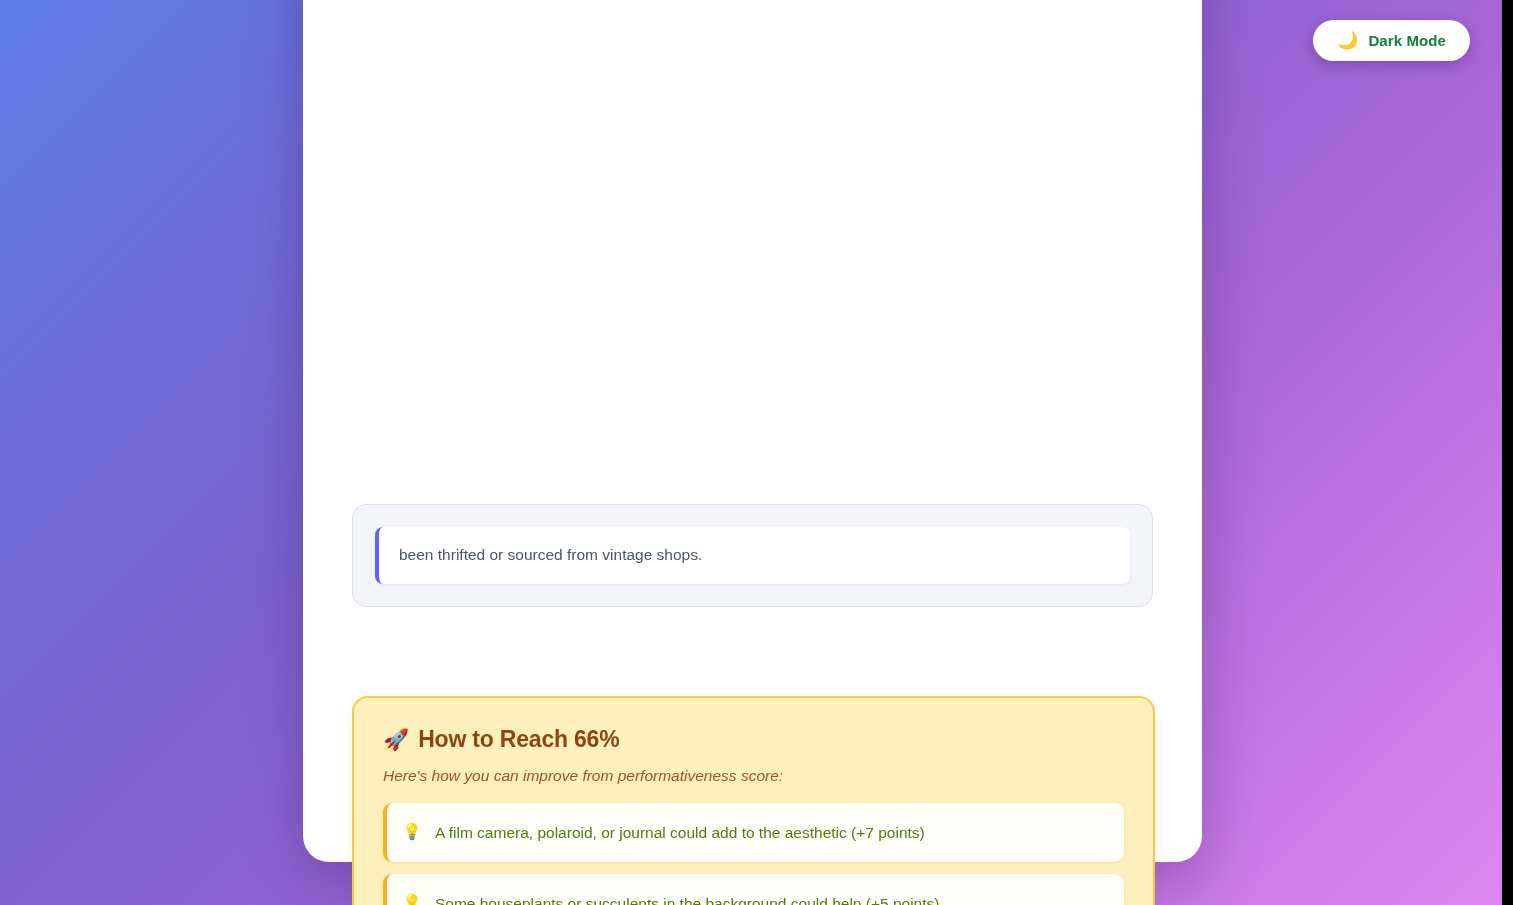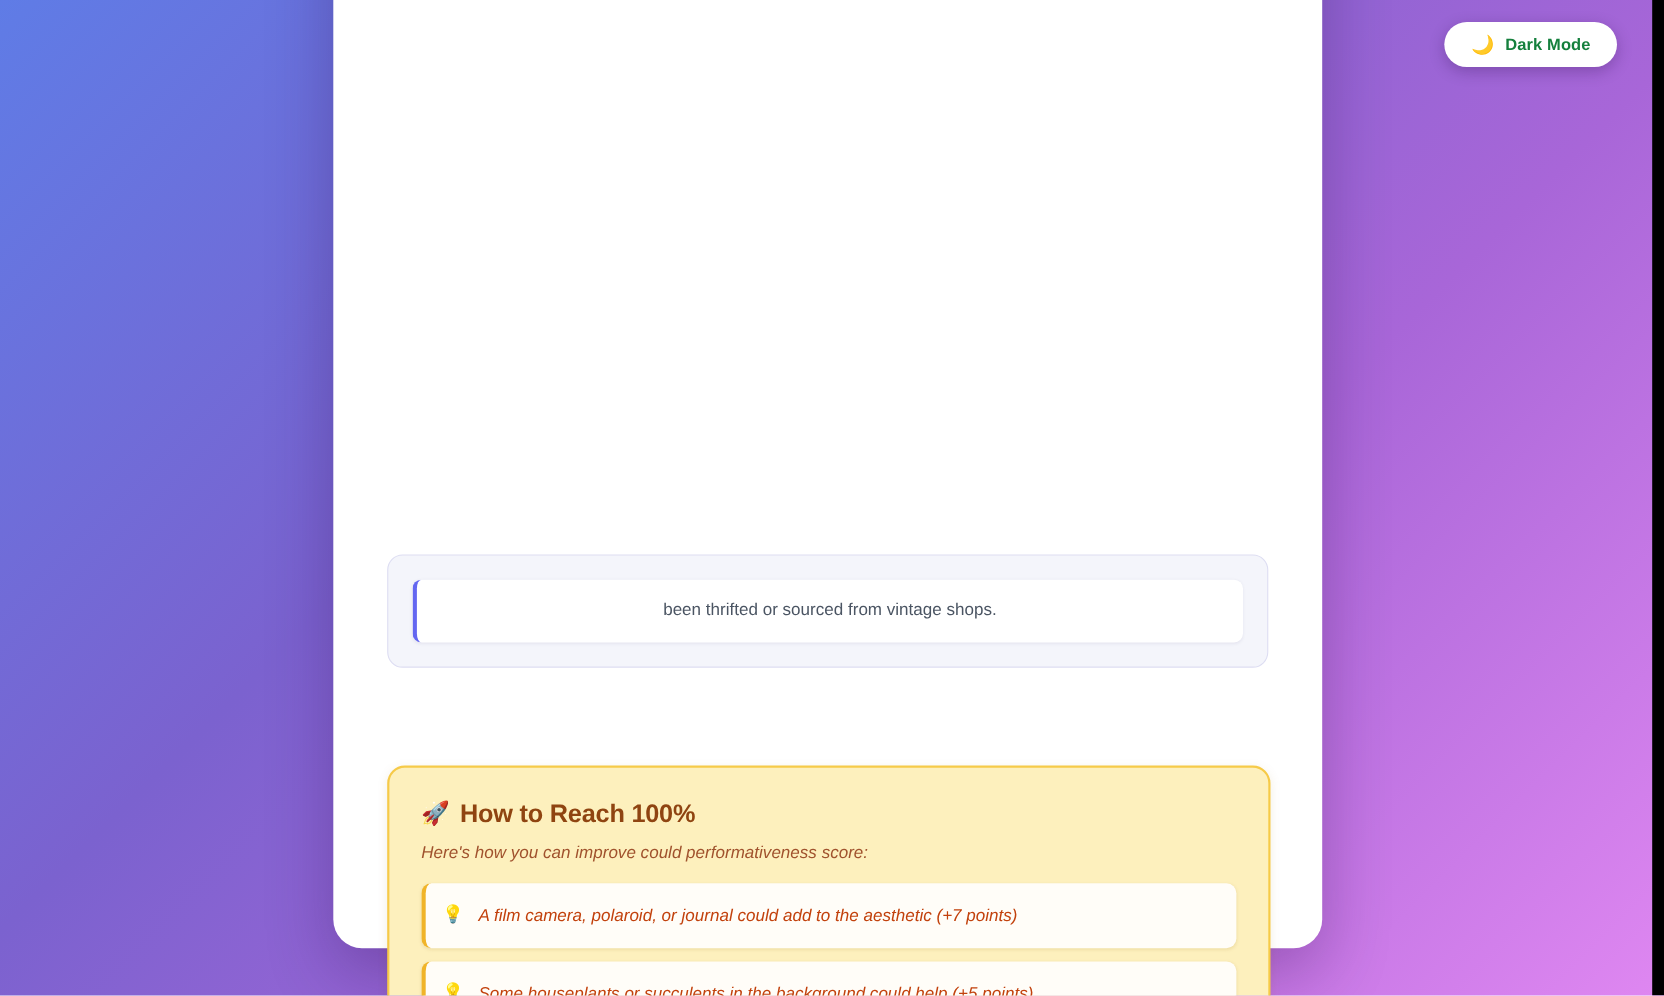--- a/index.html
+++ b/index.html
@@ -78,21 +78,20 @@
     border: 1px solid #ddddf2;
     border-radius: 14px;
     padding: 22px;
   }
   .analysis-quote {
     background: #ffffff;
     border-left: 4px solid #6366f1;
     border-radius: 8px;
     padding: 16px 20px;
     box-shadow: 0 1px 3px rgba(30, 20, 80, 0.07);
-    text-align: center;
   }
   .analysis-quote-text {
     font-size: 15.5px;
     line-height: 1.6;
     color: #4b5563;
   }
 
   
   .improve-card {
     position: absolute;
@@ -148,44 +147,43 @@
   }
   .suggestion-item .bulb-icon {
     font-size: 16px;
     line-height: 1.45;
     flex: 0 0 auto;
     opacity: 0.95;
   }
   .suggestion-text {
     font-size: 15.5px;
     line-height: 1.62;
-    color: #c2410c;
+    color: #4d7c0f;
     flex: 1 1 auto;
-    font-style: italic;
   }
 </style>
 </head>
 <body>
 
 <div class="page-container">
 
   <section class="analysis-card">
     <div class="analysis-quote">
       <p class="analysis-quote-text">been thrifted or sourced from vintage shops.</p>
     </div>
   </section>
 
   <section class="improve-card">
 
     <div class="improve-header">
       <span class="rocket-icon">🚀</span>
-      <h2 class="improve-title">How to Reach 100%</h2>
+      <h2 class="improve-title">How to Reach 66%</h2>
     </div>
 
-    <p class="improve-subtitle">Here's how you can improve could performativeness score:</p>
+    <p class="improve-subtitle">Here's how you can improve from performativeness score:</p>
 
     <div class="suggestion-list">
 
       <div class="suggestion-item">
         <span class="bulb-icon">💡</span>
         <span class="suggestion-text">A film camera, polaroid, or journal could add to the aesthetic (+7 points)</span>
       </div>
 
       <div class="suggestion-item">
         <span class="bulb-icon">💡</span>

